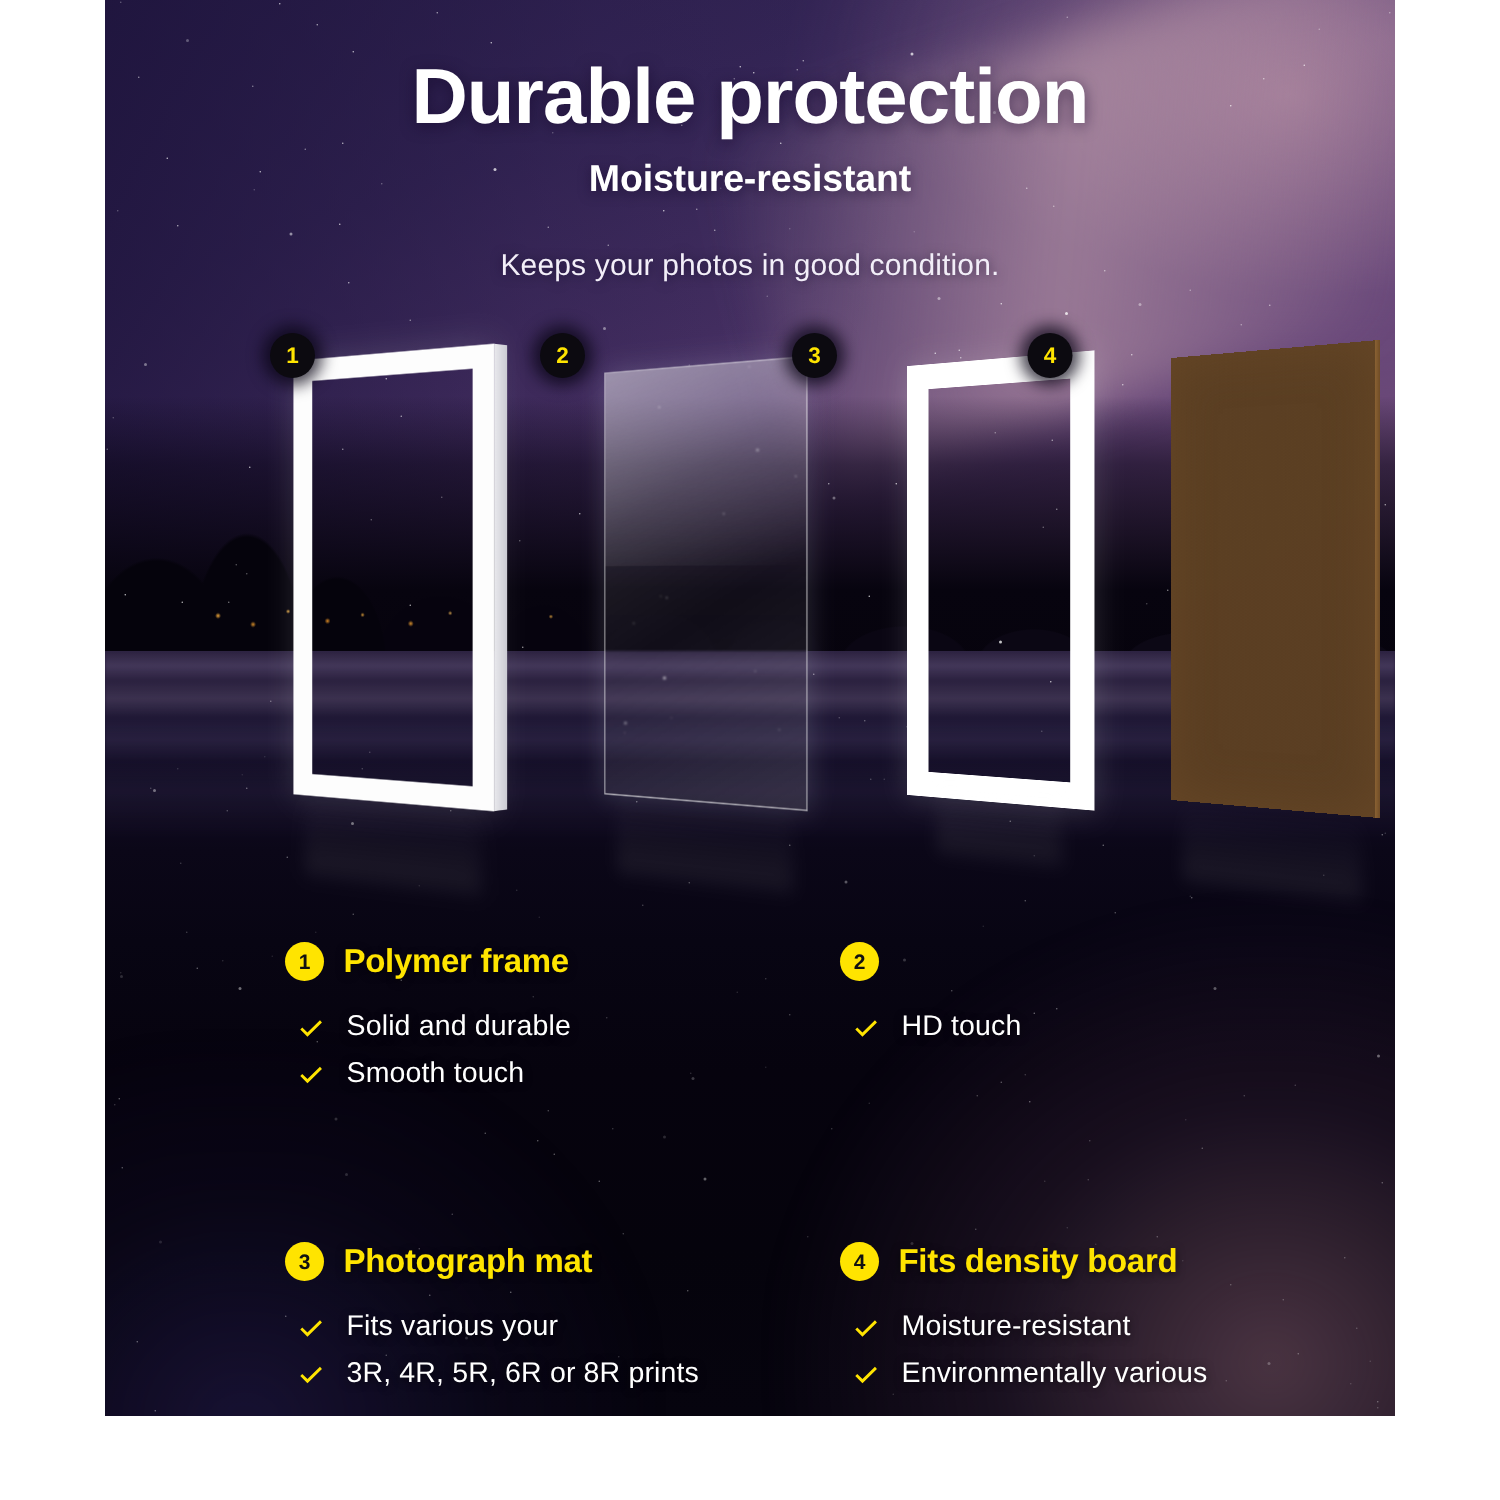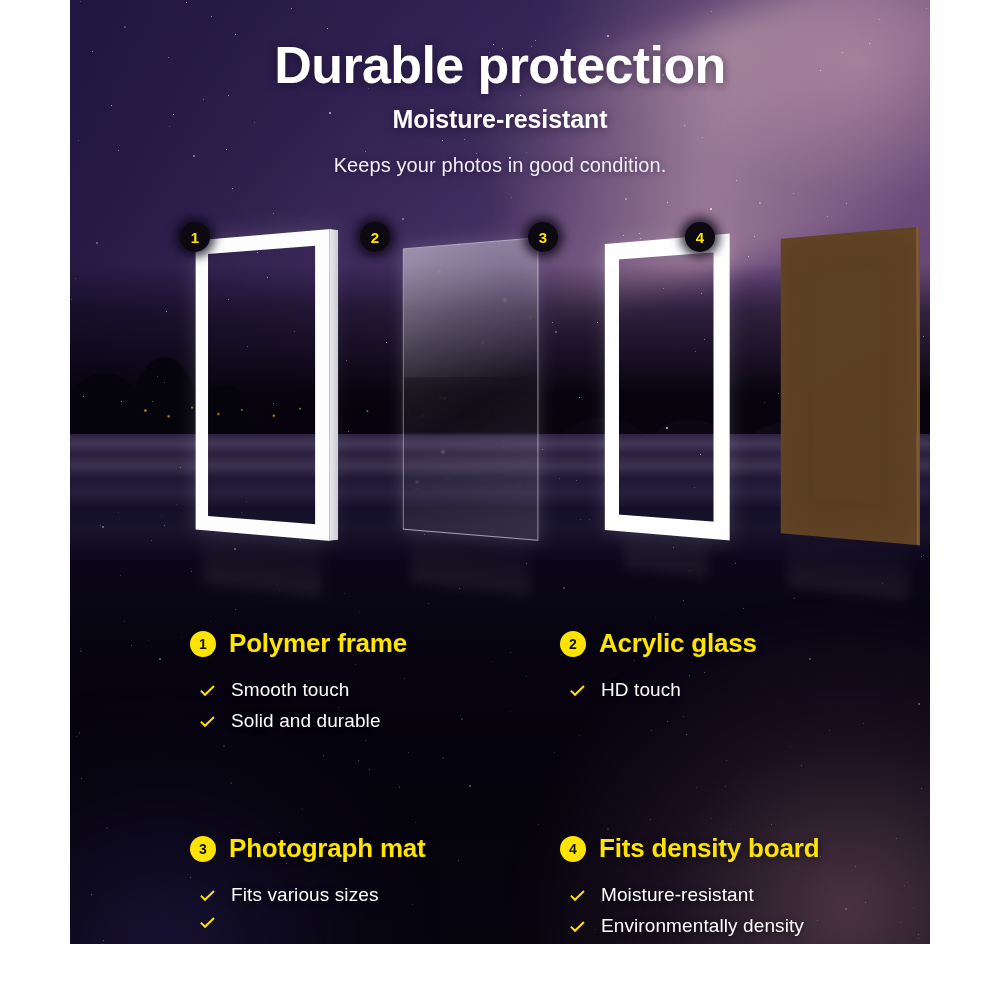--- a/index.html
+++ b/index.html
@@ -120,21 +120,21 @@
     font-size:52px;font-weight:700;color:#ffffff;letter-spacing:-.6px;
     line-height:1.05;
     text-shadow:0 2px 10px rgba(20,8,40,.55);
   }
   .h-sub{
     margin-top:12px;
     font-size:25px;font-weight:700;color:#ffffff;letter-spacing:-.1px;
     text-shadow:0 2px 8px rgba(20,8,40,.5);
   }
   .h-desc{
-    margin-top:20px;
+    margin-top:32px;
     font-size:20px;font-weight:400;color:#f2eef8;letter-spacing:.1px;
     text-shadow:0 1px 7px rgba(20,8,40,.55);
   }
 
   
   .parts{position:absolute;left:0;top:215px;width:100%;height:360px;z-index:10;}
 
   .badge-top{
     position:absolute;width:30px;height:30px;border-radius:50%;
     background:#0c0a10;
@@ -231,21 +231,21 @@
   .feat{position:relative;}
   .feat-head{display:flex;align-items:center;gap:13px;margin-bottom:20px;}
   .badge{
     width:26px;height:26px;border-radius:50%;
     background:#ffe400;color:#111111;
     font-size:14px;font-weight:700;
     display:flex;align-items:center;justify-content:center;
     flex:none;
   }
   .feat-title{
-    font-size:26px;font-weight:700;color:#ffe400;letter-spacing:-.2px;
+    font-size:22px;font-weight:700;color:#ffe400;letter-spacing:-.2px;
     text-shadow:0 1px 6px rgba(0,0,0,.6);
   }
   .bullet{display:flex;align-items:center;gap:16px;margin:0 0 9px 10px;}
   .tick{
     width:15px;height:15px;flex:none;display:block;color:#ffe400;
   }
   .tick svg{display:block;width:15px;height:15px;}
   .btxt{
     font-size:19px;font-weight:400;color:#ffffff;letter-spacing:.1px;
     text-shadow:0 1px 6px rgba(0,0,0,.65);
@@ -568,35 +568,34 @@
           <div class="feat-head">
             <span class="badge">1</span>
             <span class="feat-title">Polymer frame</span>
           </div>
           <div class="bullet">
             <span class="tick">
               <svg viewBox="0 0 16 16" aria-hidden="true">
                 <path fill="currentColor" d="M1.6 7.4 L5.3 11.0 L14.2 2.3 L15.6 3.9 L5.3 14.0 L0.2 8.9 Z"></path>
               </svg>
             </span>
-            <span class="btxt">Smooth touch</span>
+            <span class="btxt">Solid and durable</span>
           </div>
           <div class="bullet">
             <span class="tick">
               <svg viewBox="0 0 16 16" aria-hidden="true">
                 <path fill="currentColor" d="M1.6 7.4 L5.3 11.0 L14.2 2.3 L15.6 3.9 L5.3 14.0 L0.2 8.9 Z"></path>
               </svg>
             </span>
-            <span class="btxt">Solid and durable</span>
+            <span class="btxt">Smooth touch</span>
           </div>
         </div>
         <div class="feat">
           <div class="feat-head">
             <span class="badge">2</span>
-            <span class="feat-title">Acrylic glass</span>
           </div>
           <div class="bullet">
             <span class="tick">
               <svg viewBox="0 0 16 16" aria-hidden="true">
                 <path fill="currentColor" d="M1.6 7.4 L5.3 11.0 L14.2 2.3 L15.6 3.9 L5.3 14.0 L0.2 8.9 Z"></path>
               </svg>
             </span>
             <span class="btxt">HD touch</span>
           </div>
         </div>
@@ -604,28 +603,29 @@
           <div class="feat-head">
             <span class="badge">3</span>
             <span class="feat-title">Photograph mat</span>
           </div>
           <div class="bullet">
             <span class="tick">
               <svg viewBox="0 0 16 16" aria-hidden="true">
                 <path fill="currentColor" d="M1.6 7.4 L5.3 11.0 L14.2 2.3 L15.6 3.9 L5.3 14.0 L0.2 8.9 Z"></path>
               </svg>
             </span>
-            <span class="btxt">Fits various sizes</span>
+            <span class="btxt">Fits various your</span>
           </div>
           <div class="bullet">
             <span class="tick">
               <svg viewBox="0 0 16 16" aria-hidden="true">
                 <path fill="currentColor" d="M1.6 7.4 L5.3 11.0 L14.2 2.3 L15.6 3.9 L5.3 14.0 L0.2 8.9 Z"></path>
               </svg>
             </span>
+            <span class="btxt">3R, 4R, 5R, 6R or 8R prints</span>
           </div>
         </div>
         <div class="feat">
           <div class="feat-head">
             <span class="badge">4</span>
             <span class="feat-title">Fits density board</span>
           </div>
           <div class="bullet">
             <span class="tick">
               <svg viewBox="0 0 16 16" aria-hidden="true">
@@ -633,19 +633,19 @@
               </svg>
             </span>
             <span class="btxt">Moisture-resistant</span>
           </div>
           <div class="bullet">
             <span class="tick">
               <svg viewBox="0 0 16 16" aria-hidden="true">
                 <path fill="currentColor" d="M1.6 7.4 L5.3 11.0 L14.2 2.3 L15.6 3.9 L5.3 14.0 L0.2 8.9 Z"></path>
               </svg>
             </span>
-            <span class="btxt">Environmentally density</span>
+            <span class="btxt">Environmentally various</span>
           </div>
         </div>
       </div>
 
   </div>
 </div>
 
 </body></html>

